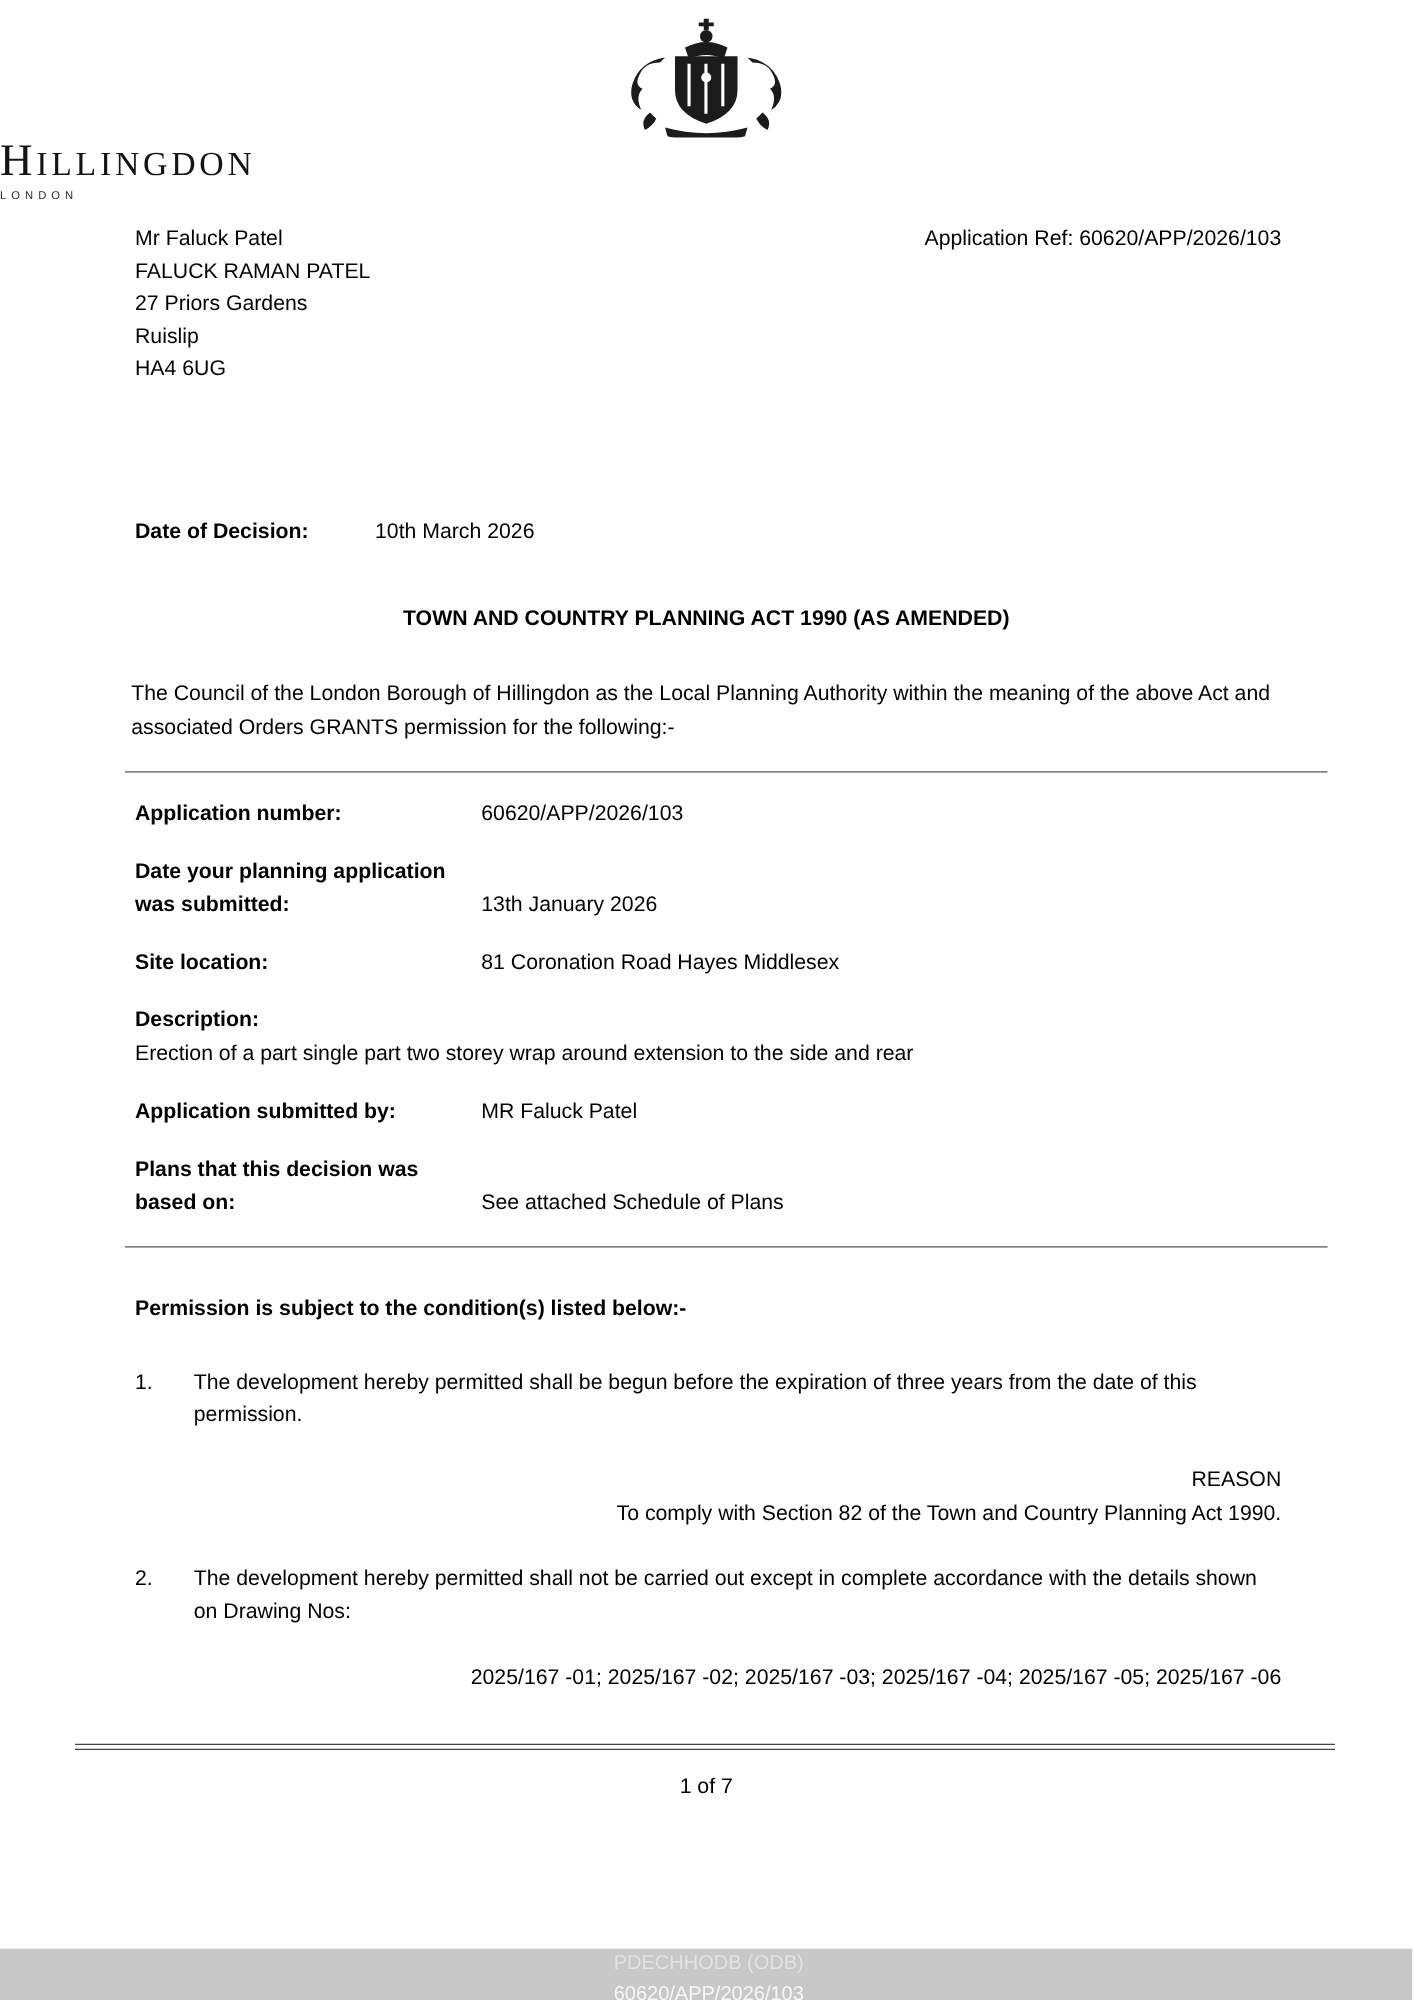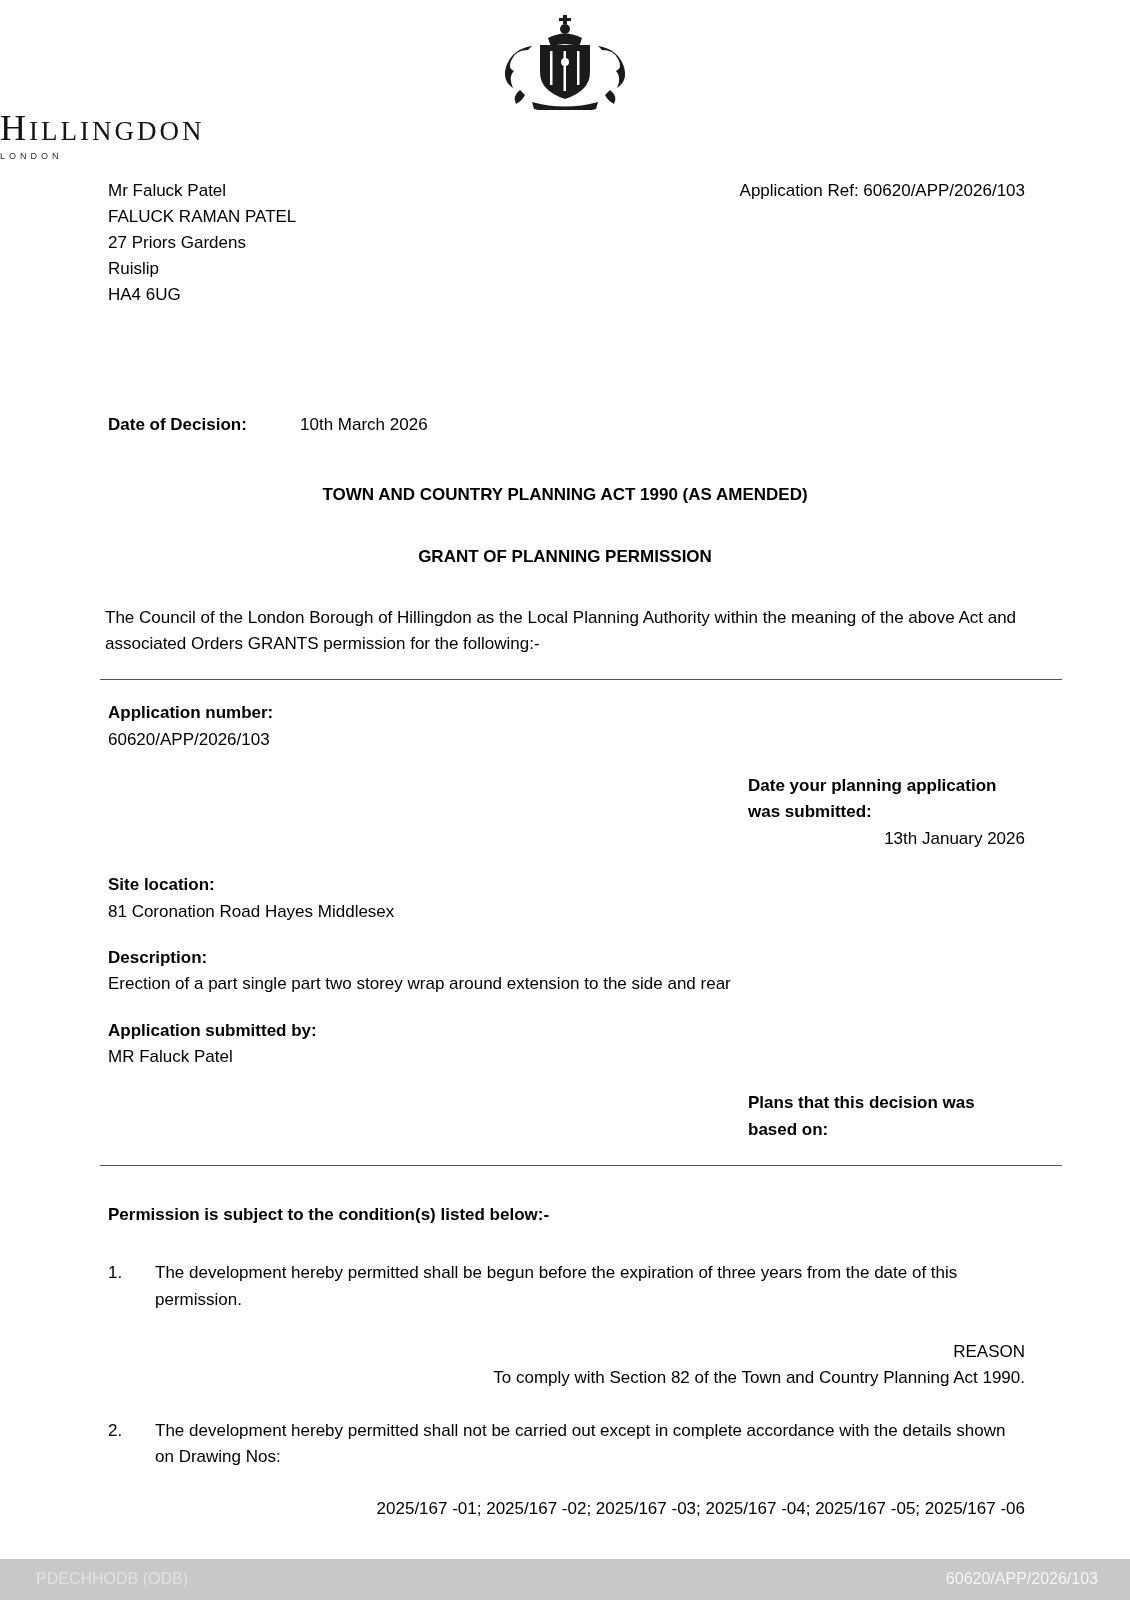--- a/index.html
+++ b/index.html
@@ -61,21 +61,21 @@
 
   .rule {
     border: none;
     border-top: 1px solid #555;
     margin: 22px 68px 0 100px;
     height: 0;
   }
 
   
   .details { margin: 20px 105px 0 108px; }
-  .detail-row { display: flex; margin-bottom: 20px; flex-direction: column; }
+  .detail-row { display: flex; margin-bottom: 20px; }
   .detail-label { font-weight: bold; width: 277px; padding-right: 16px; }
   .detail-value { flex: 1; }
   .detail-row.valign-bottom { align-items: flex-end; }
   .detail-block { margin-bottom: 20px; }
   .detail-block .detail-label { width: auto; }
 
   
   .cond-heading { font-weight: bold; margin: 36px 105px 0 108px; }
   .conditions { margin: 32px 105px 0 108px; }
   .condition { display: flex; margin-bottom: 26px; }
@@ -96,20 +96,21 @@
   .status-bar {
     position: absolute;
     left: 0; right: 0; bottom: 0;
     height: 41px;
     background: #c8c8c8;
     display: flex;
     align-items: center;
     justify-content: space-between;
     padding: 0 32px 0 36px;
     font-size: 16px;
+    flex-direction: column;
   }
   .status-left { color: #e2e2e2; }
   .status-right { color: #f6f6f6; }
 </style>
 </head>
 <body>
 
 <div class="page">
 
   <div class="crest-wrap">
@@ -154,21 +155,20 @@
     </div>
     <div class="app-ref">Application Ref: 60620/APP/2026/103</div>
   </div>
 
   <div class="decision-row">
     <div class="decision-label">Date of Decision:</div>
     <div class="decision-value">10th March 2026</div>
   </div>
 
   <div class="heading-act">TOWN AND COUNTRY PLANNING ACT 1990 (AS AMENDED)</div>
-  <div class="heading-grant">GRANT OF PLANNING PERMISSION</div>
 
   <p class="intro"><span>The Council of the London Borough of Hillingdon as the Local Planning Authority within the meaning of the above Act and associated Orders </span><b>GRANTS</b><span> permission for the following:-</span></p>
 
   <hr class="rule">
 
   <div class="details">
 
     <div class="detail-row">
       <div class="detail-label">Application number:</div>
       <div class="detail-value">60620/APP/2026/103</div>
@@ -189,20 +189,21 @@
       <div class="detail-value">Erection of a part single part two storey wrap around extension to the side and rear</div>
     </div>
 
     <div class="detail-row">
       <div class="detail-label">Application submitted by:</div>
       <div class="detail-value">MR Faluck Patel</div>
     </div>
 
     <div class="detail-row valign-bottom">
       <div class="detail-label">Plans that this decision was based on:</div>
+      <div class="detail-value">See attached Schedule of Plans</div>
     </div>
 
   </div>
 
   <hr class="rule">
 
   <div class="cond-heading">Permission is subject to the condition(s) listed below:-</div>
 
   <div class="conditions">
 

